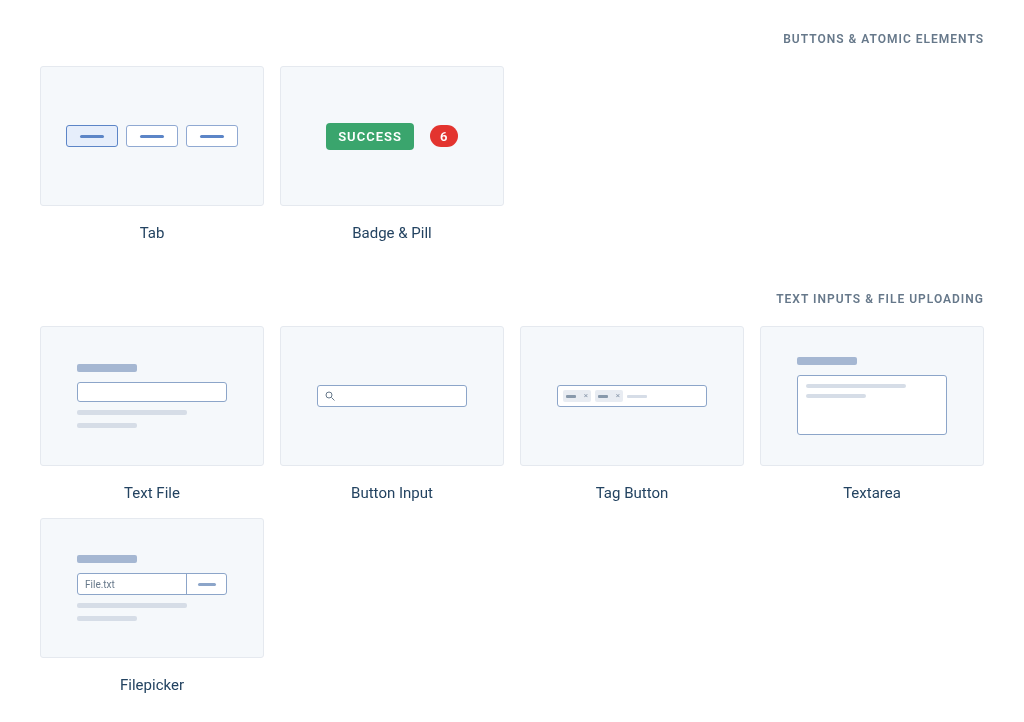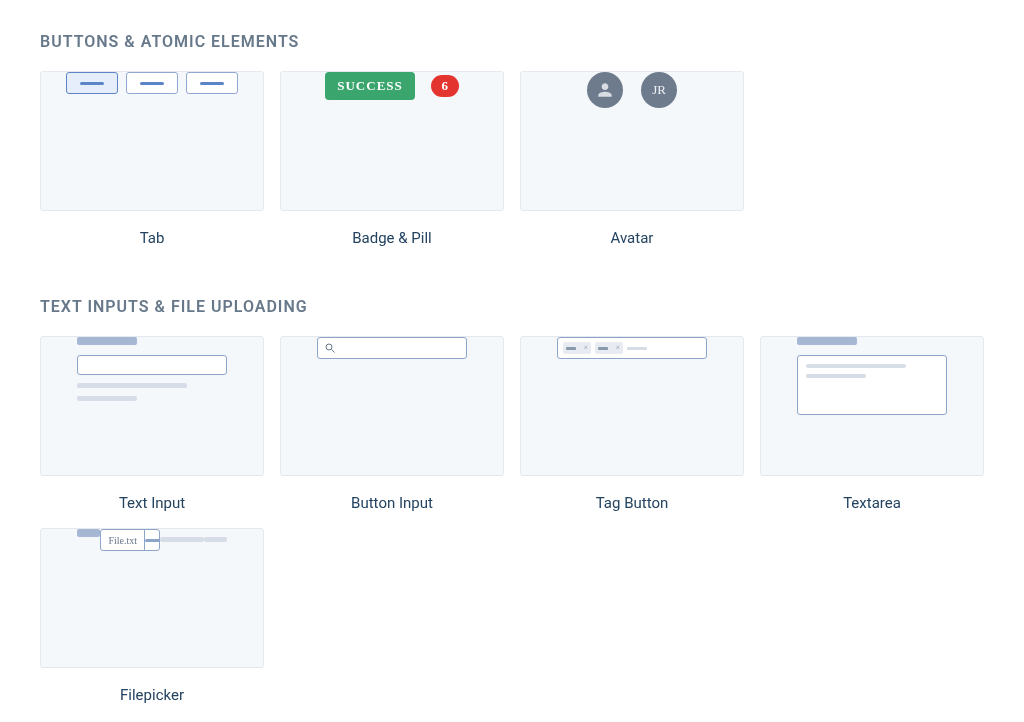--- a/index.html
+++ b/index.html
@@ -5,49 +5,49 @@
   * { box-sizing: border-box; }
   body {
     margin: 0;
     padding: 24px 40px;
     font-family: -apple-system, BlinkMacSystemFont, "Segoe UI", Roboto, sans-serif;
     background: #fff;
     color: #234361;
     width: 1024px;
   }
   .section-title {
-    font-size: 16px;
+    font-size: 12px;
     font-weight: 600;
     letter-spacing: 1px;
     color: #66788a;
     margin: 8px 0 20px 0;
+    text-align: right;
   }
   .grid {
     display: grid;
     grid-template-columns: repeat(4, 1fr);
     gap: 16px;
     margin-bottom: 50px;
   }
   .card {
     display: flex;
     flex-direction: column;
     align-items: center;
   }
   .card-preview {
     width: 100%;
     height: 140px;
     background: #f5f8fb;
     border: 1px solid #e5e9ef;
     border-radius: 3px;
     display: flex;
-    align-items: flex-start;
+    align-items: center;
     justify-content: center;
     position: relative;
     overflow: hidden;
-    font-family: Liberation Serif, serif;
   }
   .card-label {
     margin-top: 18px;
     font-size: 15px;
     color: #234361;
   }
 
   
   .pv-button {
     width: 110px;
@@ -174,21 +174,21 @@
     border-radius: 0 0 3px 3px;
     background: #fff;
     padding: 4px 0;
   }
   .pv-auto-row { height: 16px; display: flex; align-items: center; padding: 0 8px; }
   .pv-auto-row.sel { background: #e6eefb; }
   .pv-auto-row .rbar { width: 60px; height: 4px; background: #ced6e0; border-radius: 2px; }
   .pv-auto-row.sel .rbar { background: #a5b7d2; }
 
   
-  .pv-file-wrap { width: 150px; display: flex; flex-direction: row; align-items: flex-start; }
+  .pv-file-wrap { width: 150px; display: flex; flex-direction: column; align-items: flex-start; }
   .pv-file {
     width: 100%; height: 22px;
     border: 1.5px solid #8ca5c9;
     border-radius: 3px;
     background: #fff;
     display: flex;
     overflow: hidden;
   }
   .pv-file .fname {
     flex: 1; font-size: 10px; color: #66788a;
@@ -228,49 +228,36 @@
   <div class="card">
     <div class="card-preview">
       <div class="pv-badge-wrap">
         <div class="pv-badge">SUCCESS</div>
         <div class="pv-pill">6</div>
       </div>
     </div>
     <div class="card-label">Badge &amp; Pill</div>
   </div>
 
-  <div class="card">
-    <div class="card-preview">
-      <div class="pv-avatars">
-        <div class="pv-avatar">
-          <svg viewBox="0 0 24 24">
-              <path d="M12 12c2.2 0 4-1.8 4-4s-1.8-4-4-4-4 1.8-4 4 1.8 4 4 4zm0 2c-2.7 0-8 1.3-8 4v2h16v-2c0-2.7-5.3-4-8-4z"></path>
-            </svg>
-        </div>
-        <div class="pv-avatar">JR</div>
-      </div>
-    </div>
-    <div class="card-label">Avatar</div>
-  </div>
 
 </div>
 
 <div class="section-title">TEXT INPUTS &amp; FILE UPLOADING</div>
 <div class="grid">
 
   <div class="card">
     <div class="card-preview">
       <div class="pv-textblock">
         <div class="pv-label-bar"></div>
         <div class="pv-input"></div>
         <div class="pv-help-line" style="width:110px"></div>
         <div class="pv-help-line" style="width:60px"></div>
       </div>
     </div>
-    <div class="card-label">Text Input</div>
+    <div class="card-label">Text File</div>
   </div>
 
   <div class="card">
     <div class="card-preview">
       <div class="pv-search">
         <svg viewBox="0 0 24 24">
             <circle cx="10" cy="10" r="6"></circle>
             <line x1="15" y1="15" x2="21" y2="21"></line>
           </svg>
       </div>

